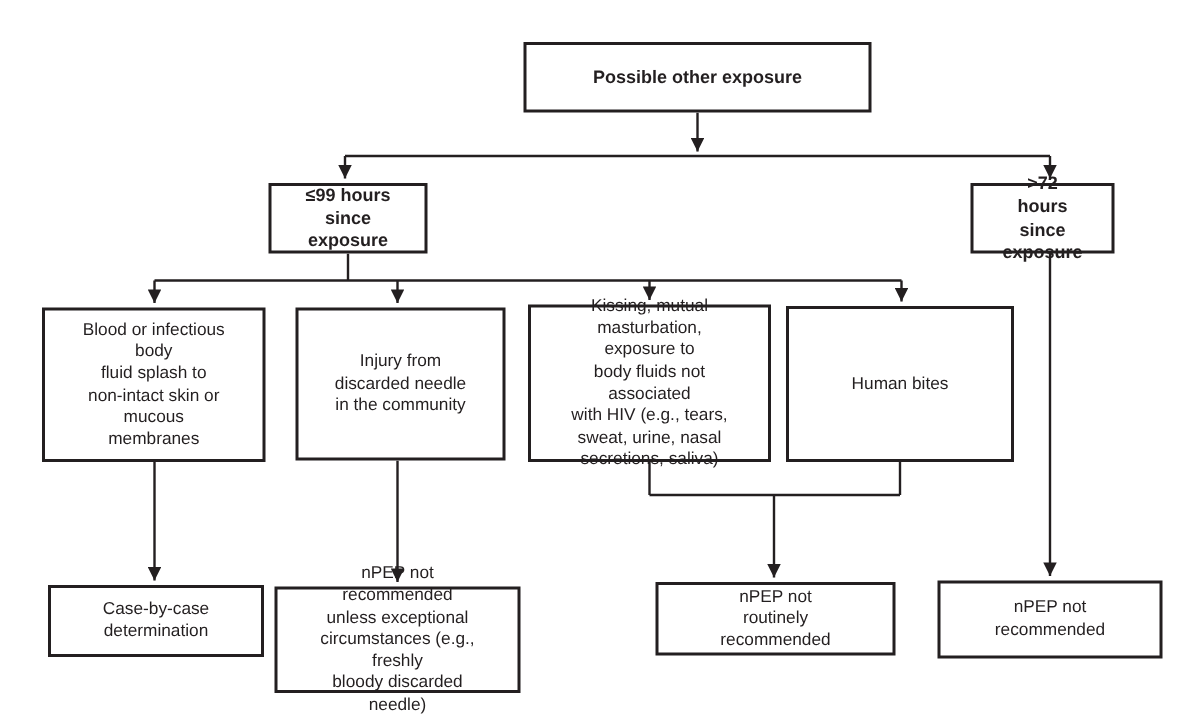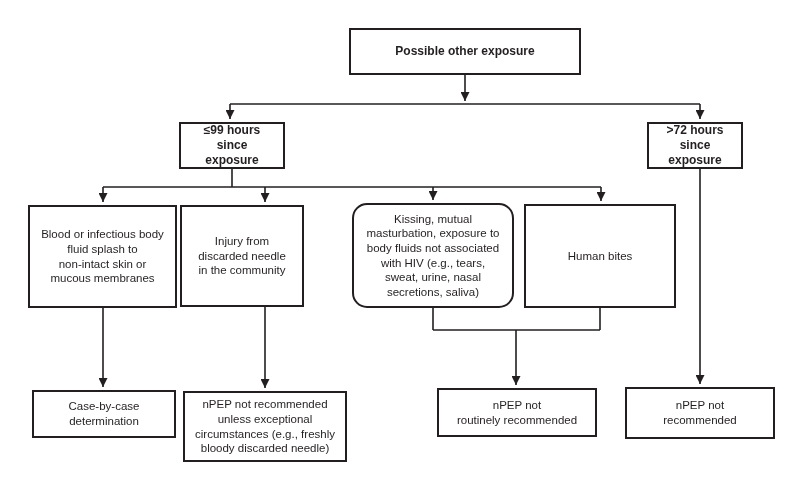--- a/index.html
+++ b/index.html
@@ -27,30 +27,30 @@
     box-sizing: border-box;
     border: 2px solid #231f20;
     background: #ffffff;
     display: flex;
     align-items: center;
     justify-content: center;
     text-align: center;
     white-space: pre-line;
     font-size: 11.5px;
     line-height: 1.27;
-    padding: 2px 8px;
+    padding: 2px 22px;
   }
   .node.bold { font-weight: bold; font-size: 12px; }
 
   .n-root    { left: 349px; top: 28px;  width: 232px; height: 47px; }
   .n-le72    { left: 179px; top: 122px; width: 106px; height: 47px; }
   .n-gt72    { left: 647px; top: 122px; width: 96px; height: 47px; }
   .n-blood   { left: 28px;  top: 205px; width: 149px; height: 103px; }
-  .n-injury  { left: 180px; top: 205px; width: 124px; height: 102px; }
-  .n-kissing { left: 352px; top: 203px; width: 162px; height: 105px; border-radius: 15px; }
+  .n-injury  { left: 197px; top: 205px; width: 140px; height: 102px; }
+  .n-kissing { left: 352px; top: 203px; width: 162px; height: 105px; }
   .n-bites   { left: 524px; top: 204px; width: 152px; height: 104px; }
   .n-caseby  { left: 32px;  top: 390px; width: 144px; height: 48px; }
   .n-unless  { left: 183px; top: 391px; width: 164px; height: 71px; }
   .n-routine { left: 437px; top: 388px; width: 160px; height: 49px; }
   .n-notrec  { left: 625px; top: 387px; width: 150px; height: 52px; }
 </style>
 </head>
 <body>
 
 <div id="canvas">

